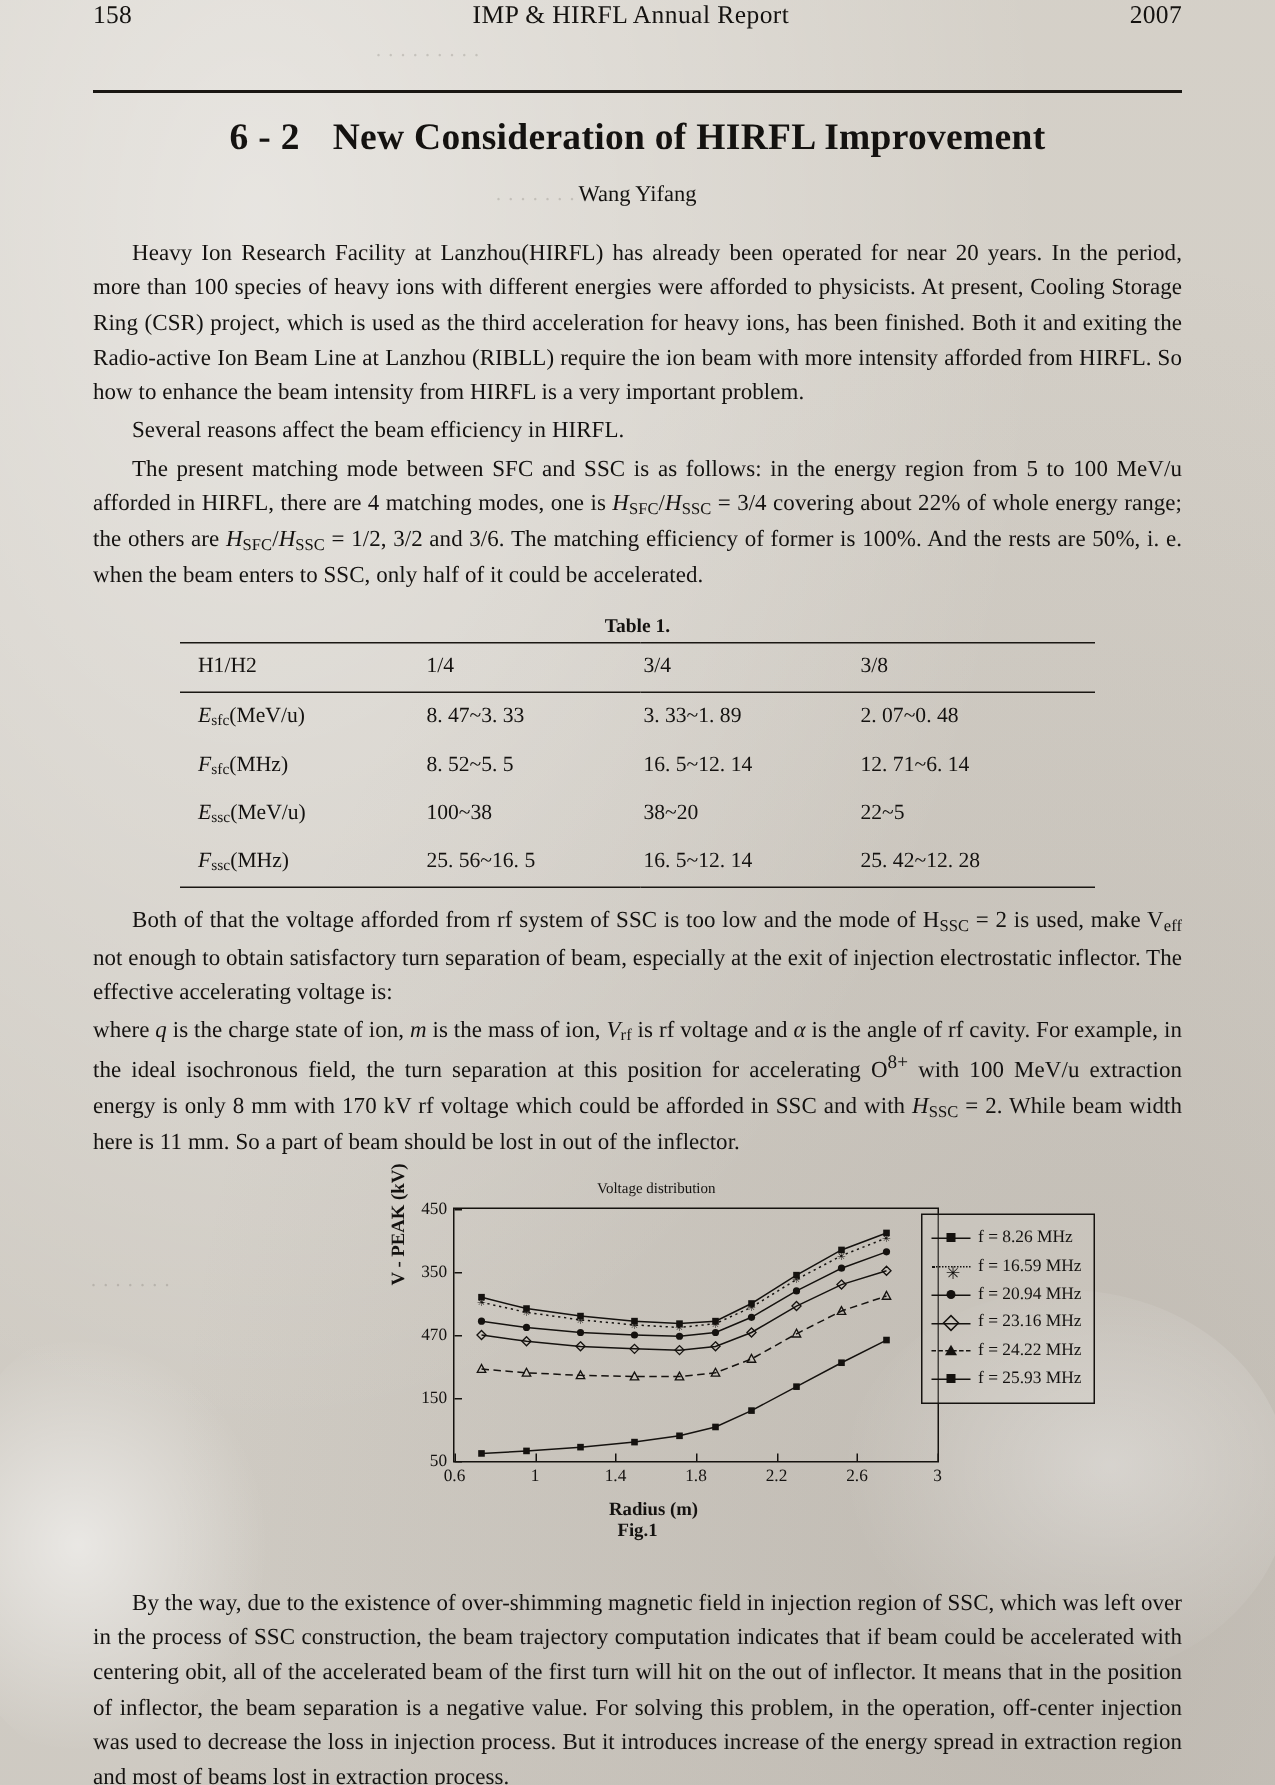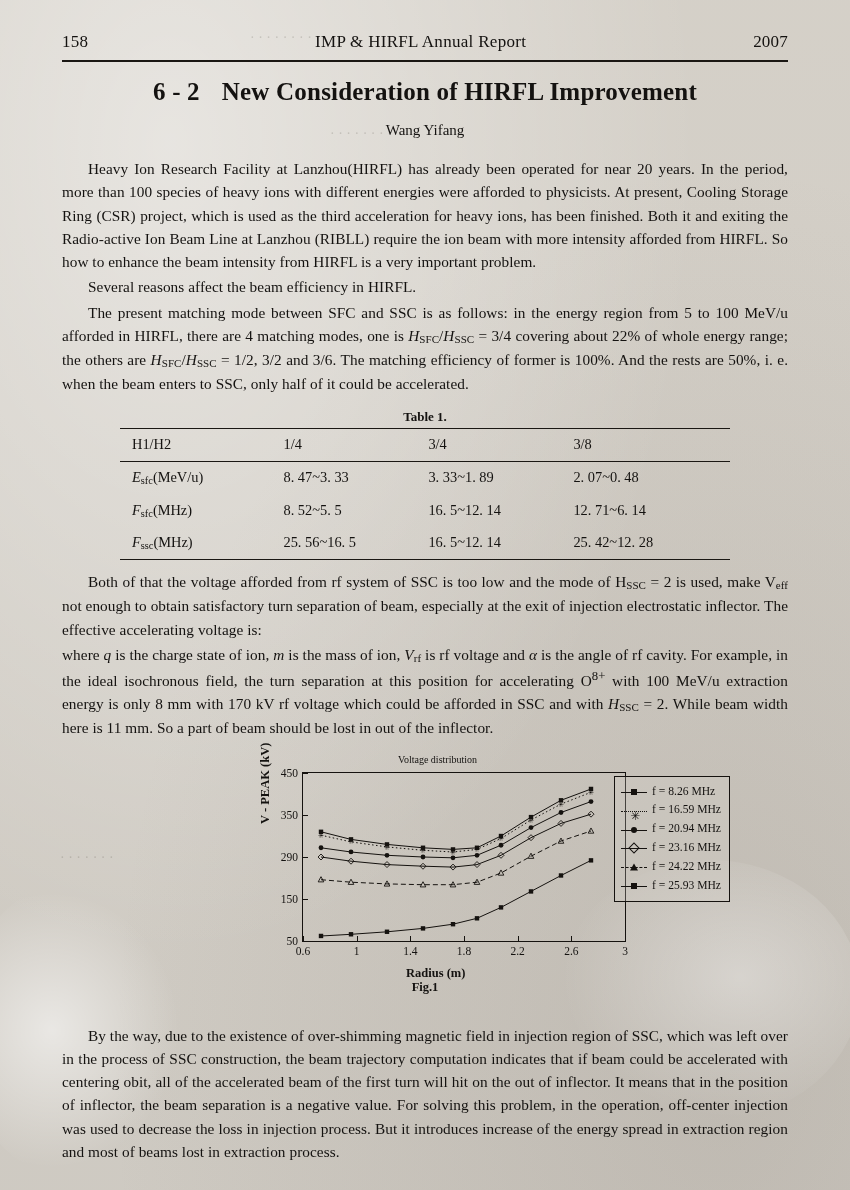--- a/index.html
+++ b/index.html
@@ -32,21 +32,21 @@
     position: relative;
     z-index: 2;
     padding: 0 62px;
   }
 
   
   .runhead {
     position: relative;
     height: 52px;
     display: flex;
-    align-items: flex-end;
+    align-items: flex-start;
     justify-content: space-between;
     font-size: 16.5px;
     letter-spacing: 0.2px;
     padding-bottom: 4px;
   }
   .runhead .pageno { font-size: 17px; }
   .runhead .title { font-size: 17px; letter-spacing: 0.3px; }
   .runhead .year { font-size: 17px; }
   .rule {
     height: 2px;
@@ -289,20 +289,26 @@
             <td>3. 33~1. 89</td>
             <td>2. 07~0. 48</td>
           </tr>
           <tr>
             <td class="lbl"><span class="ital">F</span><span class="sub">sfc</span><span>(MHz)</span></td>
             <td>8. 52~5. 5</td>
             <td>16. 5~12. 14</td>
             <td>12. 71~6. 14</td>
           </tr>
           <tr>
+            <td class="lbl"><span class="ital">E</span><span class="sub">ssc</span><span>(MeV/u)</span></td>
+            <td>100~38</td>
+            <td>38~20</td>
+            <td>22~5</td>
+          </tr>
+          <tr>
             <td class="lbl"><span class="ital">F</span><span class="sub">ssc</span><span>(MHz)</span></td>
             <td>25. 56~16. 5</td>
             <td>16. 5~12. 14</td>
             <td>25. 42~12. 28</td>
           </tr>
         </tbody>
       </table>
     </div>
 
     <p class="body">
@@ -325,21 +331,21 @@
           <div style="position:absolute; top:0%;">
               <span class="tickmark-y" style="top:0;"></span>
               <span class="ytick">450</span>
             </div>
           <div style="position:absolute; top:25%;">
               <span class="tickmark-y" style="top:0;"></span>
               <span class="ytick">350</span>
             </div>
           <div style="position:absolute; top:50%;">
               <span class="tickmark-y" style="top:0;"></span>
-              <span class="ytick">290</span>
+              <span class="ytick">470</span>
             </div>
           <div style="position:absolute; top:75%;">
               <span class="tickmark-y" style="top:0;"></span>
               <span class="ytick">150</span>
             </div>
           <div style="position:absolute; top:100%;">
               <span class="tickmark-y" style="top:0;"></span>
               <span class="ytick">50</span>
             </div>
         </div>

